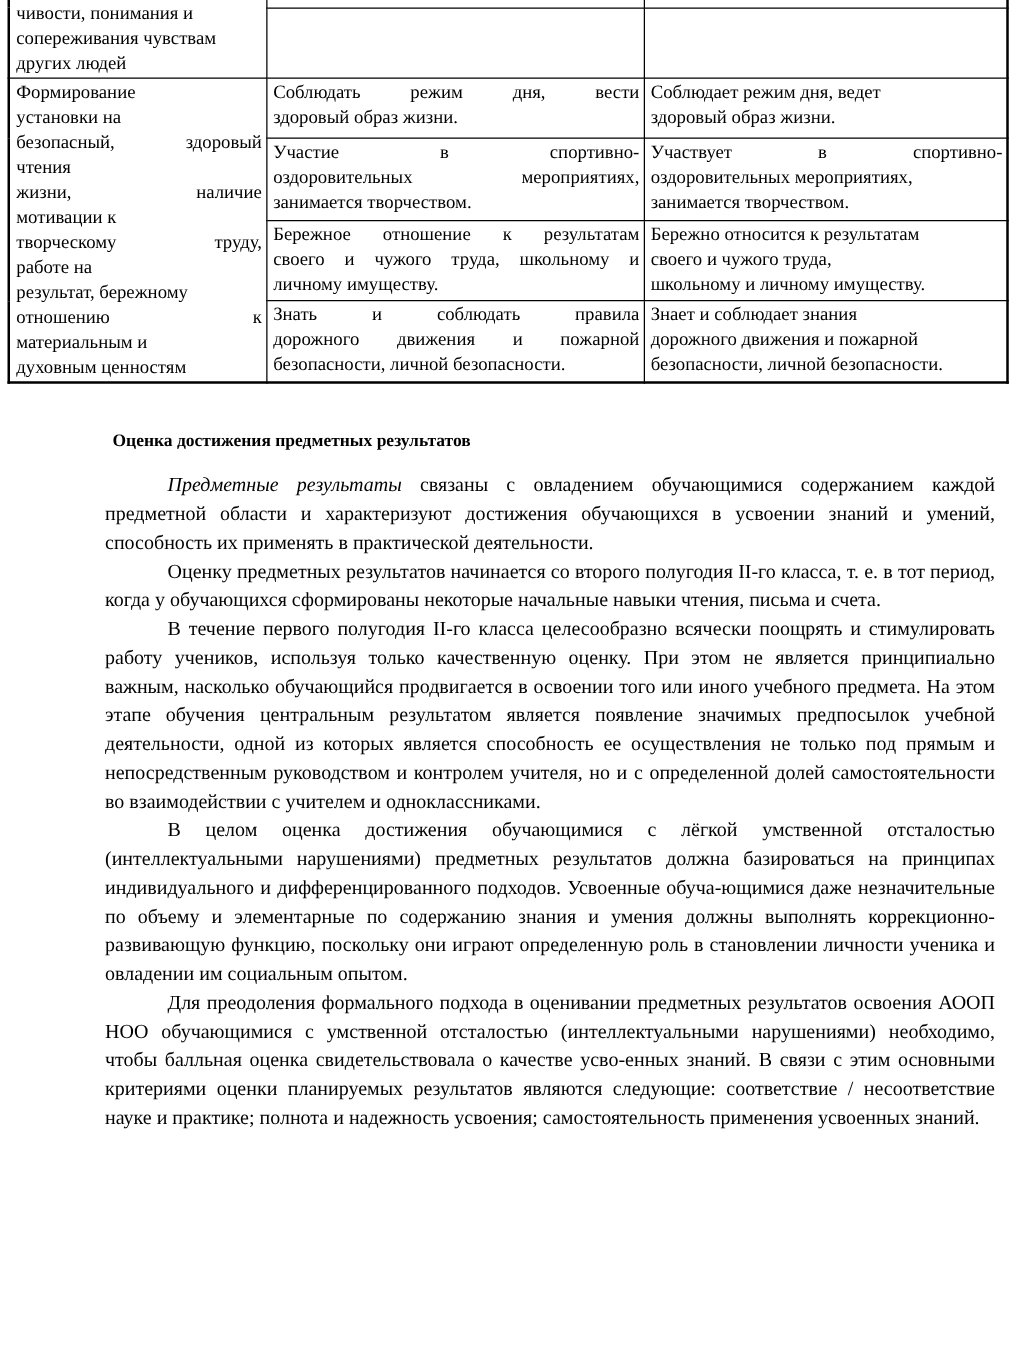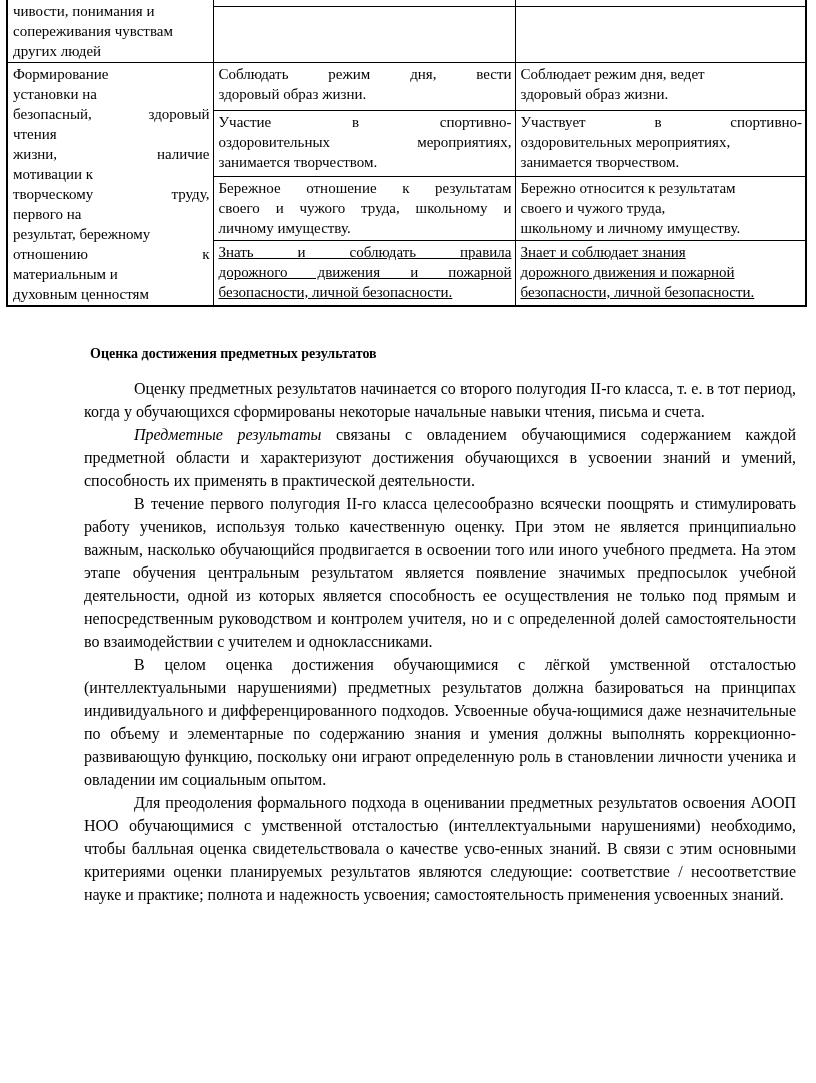--- a/index.html
+++ b/index.html
@@ -32,21 +32,21 @@
     line-height: 20px;
     padding: 1px 3px 1px 5px;
     overflow: hidden;
   }
   tr.cut-row td { border-top: none; }
   tr.cut-row { height: 6px; padding-left: 44px; }
   tr.cut-row2 { height: 52px; }
   tr.r-rezhim   { height: 47px; }
   tr.r-uchastie { height: 64px; }
   tr.r-berezh   { height: 61px; }
-  tr.r-znat     { height: 60px; text-decoration: underline; }
+  tr.r-znat     { height: 60px; }
   td.cut-cell { line-height: 19px; }
   .tline { text-align: left; }
   .jl { text-align: justify; text-align-last: justify; }
 
   
   .body-block {
     position: absolute;
     left: 84px;
     right: 20px;
     top: 343px;
@@ -92,21 +92,21 @@
       </tr>
       <tr class="r-rezhim">
         <td rowspan="4">
             <div class="tline">Формирование</div>
             <div class="tline">установки на</div>
             <div class="tline jl">безопасный, здоровый</div>
             <div class="tline">чтения</div>
             <div class="tline jl">жизни, наличие</div>
             <div class="tline">мотивации к</div>
             <div class="tline jl">творческому труду,</div>
-            <div class="tline">первого на</div>
+            <div class="tline">работе на</div>
             <div class="tline">результат, бережному</div>
             <div class="tline jl">отношению к</div>
             <div class="tline">материальным и</div>
             <div class="tline">духовным ценностям</div>
           </td>
         <td>
             <div class="tline jl">Соблюдать режим дня, вести</div>
             <div class="tline">здоровый образ жизни.</div>
           </td>
         <td>
@@ -149,21 +149,21 @@
             <div class="tline">дорожного движения и пожарной</div>
             <div class="tline">безопасности, личной безопасности.</div>
           </td>
       </tr>
     </tbody>
   </table>
 
   <div class="body-block">
     <h1 class="section-heading">Оценка достижения предметных результатов</h1>
 
+    <p><i>Предметные результаты</i><span> связаны с овладением обучающимися содержанием каждой предметной области и характеризуют достижения обучающихся в усвоении знаний и умений, способность их применять в практической деятельности.</span></p>
+
     <p>Оценку предметных результатов  начинается со второго полугодия II-го класса, т. е. в тот период, когда у обучающихся сформированы некоторые начальные навыки чтения, письма и счета.</p>
-
-    <p><i>Предметные результаты</i><span> связаны с овладением обучающимися содержанием каждой предметной области и характеризуют достижения обучающихся в усвоении знаний и умений, способность их применять в практической деятельности.</span></p>
     <p>В течение первого полугодия II-го класса целесообразно всячески поощрять и стимулировать работу учеников, используя только качественную оценку. При этом не является принципиально важным, насколько обучающийся продвигается в освоении того или иного учебного предмета. На этом этапе обучения центральным результатом является появление значимых предпосылок учебной деятельности, одной из которых является способность ее осуществления не только под прямым и непосредственным руководством и контролем учителя, но и с определенной долей самостоятельности во взаимодействии с учителем и одноклассниками.</p>
     <p>В целом оценка достижения обучающимися с лёгкой умственной отсталостью (интеллектуальными нарушениями) предметных результатов должна базироваться на принципах индивидуального и дифференцированного подходов. Усвоенные обуча-ющимися даже незначительные по объему и элементарные по содержанию знания и умения должны выполнять коррекционно-развивающую функцию, поскольку они играют определенную роль в становлении личности ученика и овладении им социальным опытом.</p>
     <p>Для преодоления формального подхода в оценивании предметных результатов освоения АООП НОО обучающимися с умственной отсталостью (интеллектуальными нарушениями) необходимо, чтобы балльная оценка свидетельствовала о качестве усво-енных знаний. В связи с этим основными критериями оценки планируемых результатов являются следующие: соответствие / несоответствие науке и практике; полнота и надежность усвоения; самостоятельность применения усвоенных знаний.</p>
   </div>
 
 </div>
 
 </body></html>

